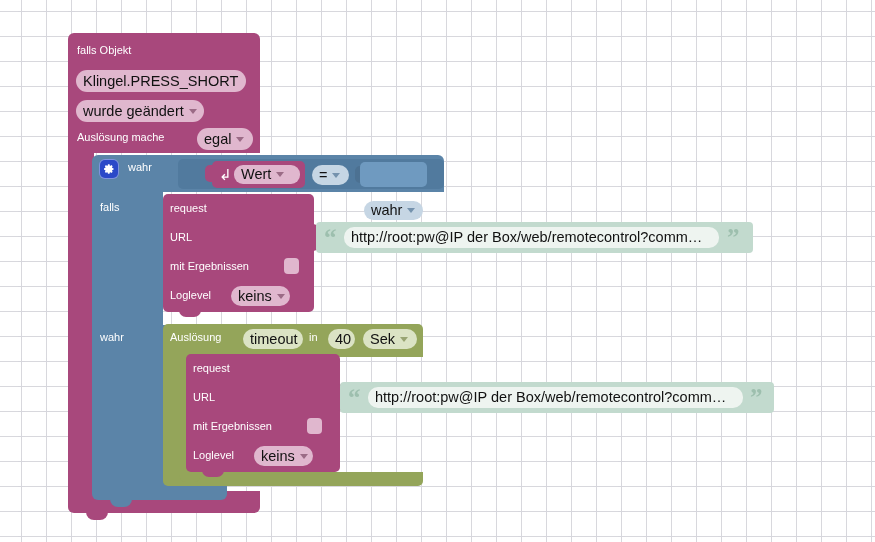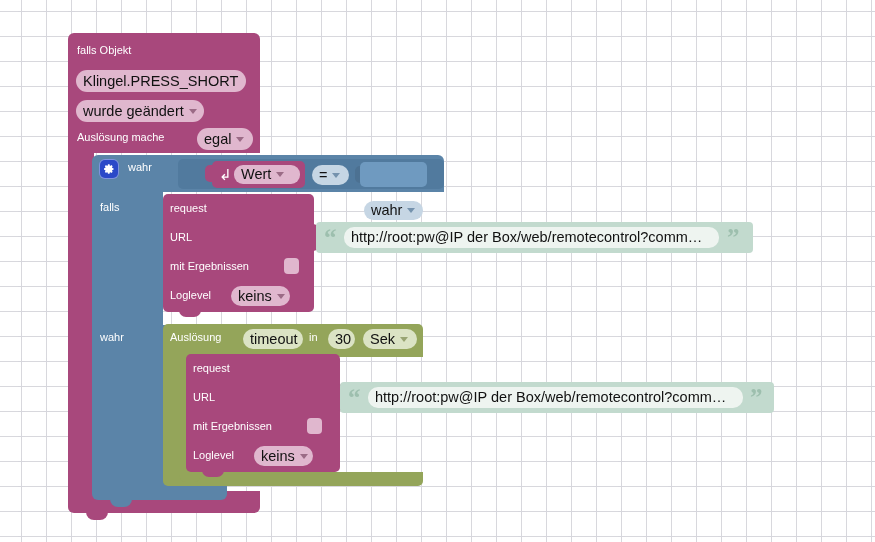--- a/index.html
+++ b/index.html
@@ -959,21 +959,21 @@
 
   <div class="blk" style="left:163px;top:324px;width:260px;height:158px;">
     <div class="blk-body c-olive" style="left:0;top:0;width:260px;height:33px;border-radius:5px 5px 0 0;"></div>
     <div class="blk-body c-olive" style="left:0;top:32px;width:28px;height:120px;"></div>
     <div class="blk-body c-olive" style="left:0;top:148px;width:260px;height:14px;border-radius:0 0 5px 5px;"></div>
     <div class="blk-body c-olive" style="left:16px;top:151px;width:22px;height:7px;border-radius:0 0 8px 8px;"></div>
   </div>
   <span class="lbl" style="left:170px;top:332px;">Auslösung</span>
   <div class="field olive" style="left:243px;top:329px;width:60px;height:20px;">timeout</div>
   <span class="lbl" style="left:309px;top:332px;">in</span>
-  <div class="field olive" style="left:328px;top:329px;width:27px;height:20px;">30</div>
+  <div class="field olive" style="left:328px;top:329px;width:27px;height:20px;">40</div>
   <div class="field olive" style="left:363px;top:329px;width:54px;height:20px;">
     <span>Sek</span>
     <span class="caret"></span>
   </div>
 
   <div class="blk" style="left:186px;top:354px;width:154px;height:120px;">
     <div class="blk-body c-magenta" style="left:0;top:0;width:154px;height:118px;border-radius:5px;"></div>
     <div class="blk-body c-magenta" style="left:16px;top:116px;width:22px;height:7px;border-radius:0 0 8px 8px;"></div>
   </div>
   <span class="lbl" style="left:193px;top:363px;">request</span>

